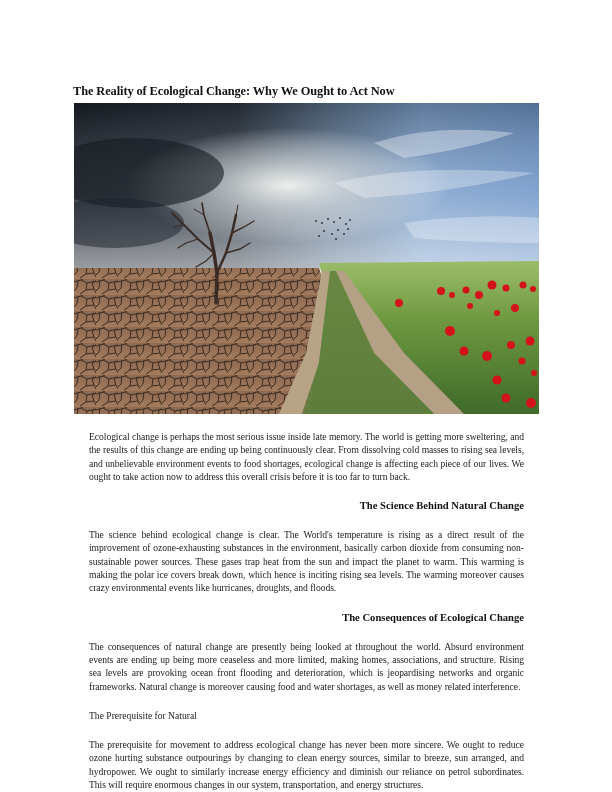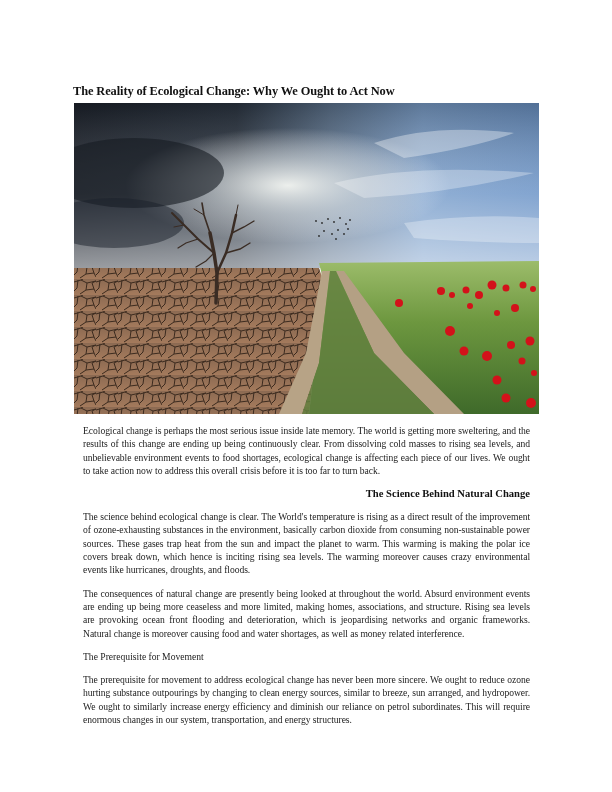--- a/index.html
+++ b/index.html
@@ -31,21 +31,21 @@
     }
     .hero {
       position: relative;
       width: 465px;
       height: 311px;
       margin: 0 0 4px 1px;
       overflow: hidden;
     }
     .hero svg { display: block; }
     p, h2 {
-      margin: 10px;
+      margin: 16px;
     }
     .body-text {
       font-size: 9.6px;
       line-height: 13.3px;
       text-align: justify;
       color: #222;
       letter-spacing: -0.05px;
     }
     .section-heading {
       font-size: 10.6px;
@@ -178,18 +178,19 @@
           <circle cx="460" cy="270" r="3"></circle>
       </g>
     </svg>
   </div>
 
   <p class="body-text">Ecological change is perhaps the most serious issue inside late memory. The world is getting more sweltering, and the results of this change are ending up being continuously clear. From dissolving cold masses to rising sea levels, and unbelievable environment events to food shortages, ecological change is affecting each piece of our lives. We ought to take action now to address this overall crisis before it is too far to turn back.</p>
 
   <h2 class="section-heading">The Science Behind Natural Change</h2>
   <p class="body-text">The science behind ecological change is clear. The World's temperature is rising as a direct result of the improvement of ozone-exhausting substances in the environment, basically carbon dioxide from consuming non-sustainable power sources. These gases trap heat from the sun and impact the planet to warm. This warming is making the polar ice covers break down, which hence is inciting rising sea levels. The warming moreover causes crazy environmental events like hurricanes, droughts, and floods.</p>
 
+  <h2 class="section-heading">The Consequences of Ecological Change</h2>
   <p class="body-text">The consequences of natural change are presently being looked at throughout the world. Absurd environment events are ending up being more ceaseless and more limited, making homes, associations, and structure. Rising sea levels are provoking ocean front flooding and deterioration, which is jeopardising networks and organic frameworks. Natural change is moreover causing food and water shortages, as well as money related interference.</p>
 
-  <h2 class="plain-heading">The Prerequisite for Movement</h2>
+  <h2 class="plain-heading">The Prerequisite for Natural</h2>
   <p class="body-text">The prerequisite for movement to address ecological change has never been more sincere. We ought to reduce ozone hurting substance outpourings by changing to clean energy sources, similar to breeze, sun arranged, and hydropower. We ought to similarly increase energy efficiency and diminish our reliance on petrol subordinates. This will require enormous changes in our system, transportation, and energy structures.</p>
 
 </div>
 
 </body></html>

